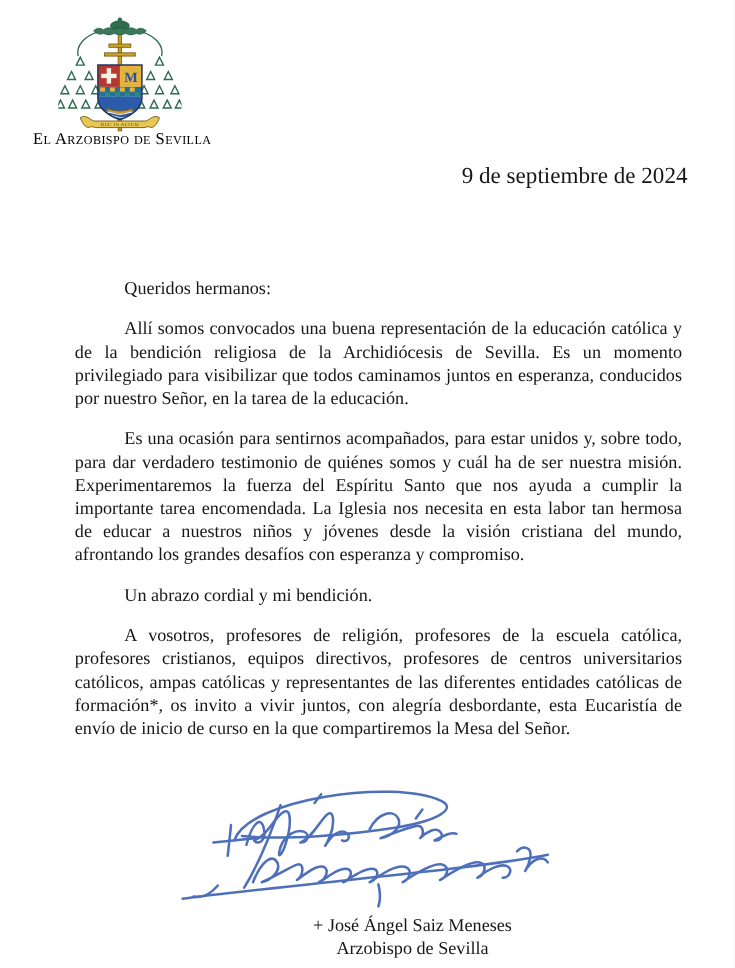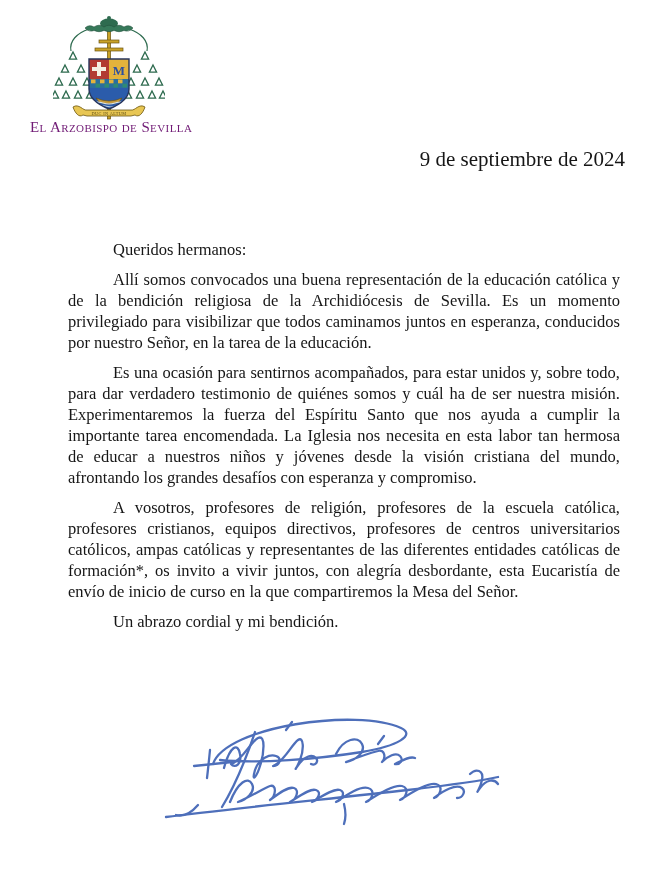--- a/index.html
+++ b/index.html
@@ -10,33 +10,33 @@
     background:#ffffff;
     font-family:"Liberation Serif", serif;
     color:#161616;
     overflow:hidden;
   }
   .crest{position:absolute;left:53px;top:14px;width:112px;height:112px;}
   .letterhead-name{
     position:absolute;left:30px;top:119px;width:190px;
     font-variant:small-caps;
     font-size:15px;letter-spacing:0.4px;
-    color:#701a75;
+    color:#000000;
     white-space:nowrap;
   }
   .date-line{
     position:absolute;left:0;right:43px;top:147px;
     text-align:right;font-size:21px;
   }
   .body{
     position:absolute;left:68px;top:235px;width:552px;
     font-size:16.5px;line-height:21px;
     text-align:justify;
   }
-  .body p{margin:4px 0 9px 0;text-indent:45px;}
+  .body p{margin:16px 0 9px 0;text-indent:45px;}
   .signature-svg{position:absolute;left:158px;top:714px;width:352px;height:120px;}
   .signature-block{
     position:absolute;left:230px;top:830px;width:290px;
     text-align:center;font-size:16.5px;line-height:21px;
   }
   .motto-text{font-size:4.3px;letter-spacing:0.4px;fill:#5a4a14;text-transform:uppercase;font-family:"Liberation Serif",serif;}
   .monogram{font-family:"Liberation Serif",serif;font-weight:bold;font-size:13px;fill:#2b4fa0;}
 </style>
 </head>
 <body>
@@ -122,22 +122,22 @@
   </svg>
 
   <div class="letterhead-name">El Arzobispo de Sevilla</div>
 
   <div class="date-line">9 de septiembre de 2024</div>
 
   <div class="body">
     <p>Queridos hermanos:</p>
     <p>Allí somos convocados una buena representación de la educación católica y de la bendición religiosa de la Archidiócesis de Sevilla. Es un momento privilegiado para visibilizar que todos caminamos juntos en esperanza, conducidos por nuestro Señor, en la tarea de la educación.</p>
     <p>Es una ocasión para sentirnos acompañados, para estar unidos y, sobre todo, para dar verdadero testimonio de quiénes somos y cuál ha de ser nuestra misión. Experimentaremos la fuerza del Espíritu Santo que nos ayuda a cumplir la importante tarea encomendada. La Iglesia nos necesita en esta labor tan hermosa de educar a nuestros niños y jóvenes desde la visión cristiana del mundo, afrontando los grandes desafíos con esperanza y compromiso.</p>
+    <p>Un abrazo cordial y mi bendición.</p>
     <p>A vosotros, profesores de religión, profesores de la escuela católica, profesores cristianos, equipos directivos, profesores de centros universitarios católicos, ampas católicas y representantes de las diferentes entidades católicas de formación*, os invito a vivir juntos, con alegría desbordante, esta Eucaristía de envío de inicio de curso en la que compartiremos la Mesa del Señor.</p>
-    <p>Un abrazo cordial y mi bendición.</p>
   </div>
 
   <svg class="signature-svg" viewBox="0 0 352 120" aria-hidden="true">
     <g fill="none" stroke="#3f63b5" stroke-width="2.3" stroke-linecap="round" stroke-linejoin="round" opacity="0.92">
 
       <path d="M55,50 C68,12 200,-6 243,14 C258,21 240,32 204,38 C160,45 100,50 62,46"></path>
 
       <path d="M52,36 C51,46 50,56 49,64"></path>
       <path d="M36,52 L74,48"></path>
 
@@ -156,15 +156,17 @@
 
       <path d="M40,91 C34,98 26,103 18,101"></path>
 
       <path d="M312,60 C318,54 326,56 324,66 C322,76 316,82 322,74 C328,66 336,64 340,70"></path>
 
       <path d="M186,90 C188,98 188,104 186,110"></path>
     </g>
   </svg>
 
   <div class="signature-block">
+    <div>+ José Ángel Saiz Meneses</div>
+    <div>Arzobispo de Sevilla</div>
   </div>
 
 </div>
 
 </body></html>

